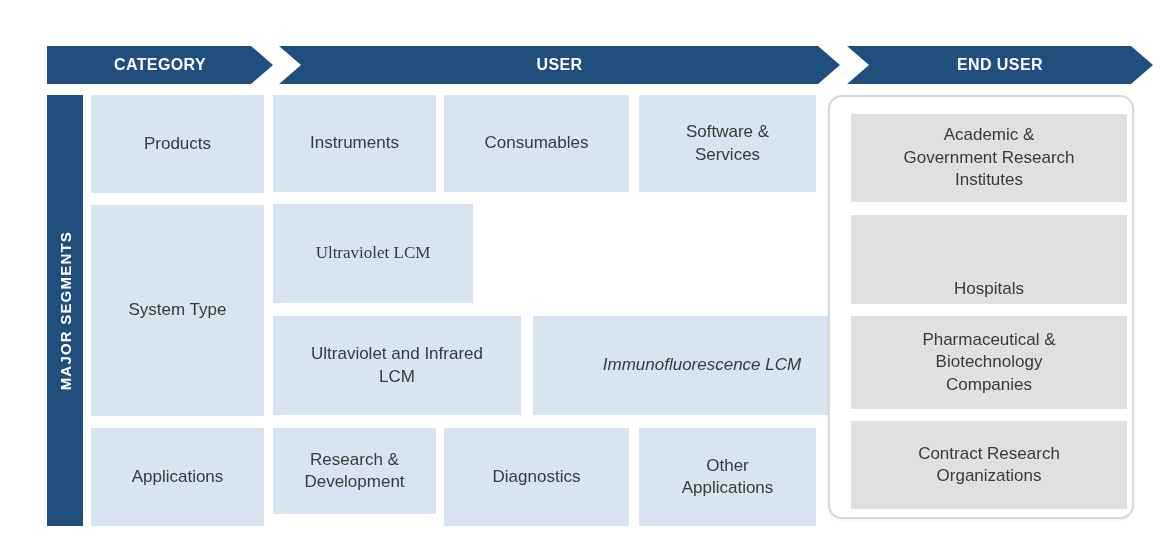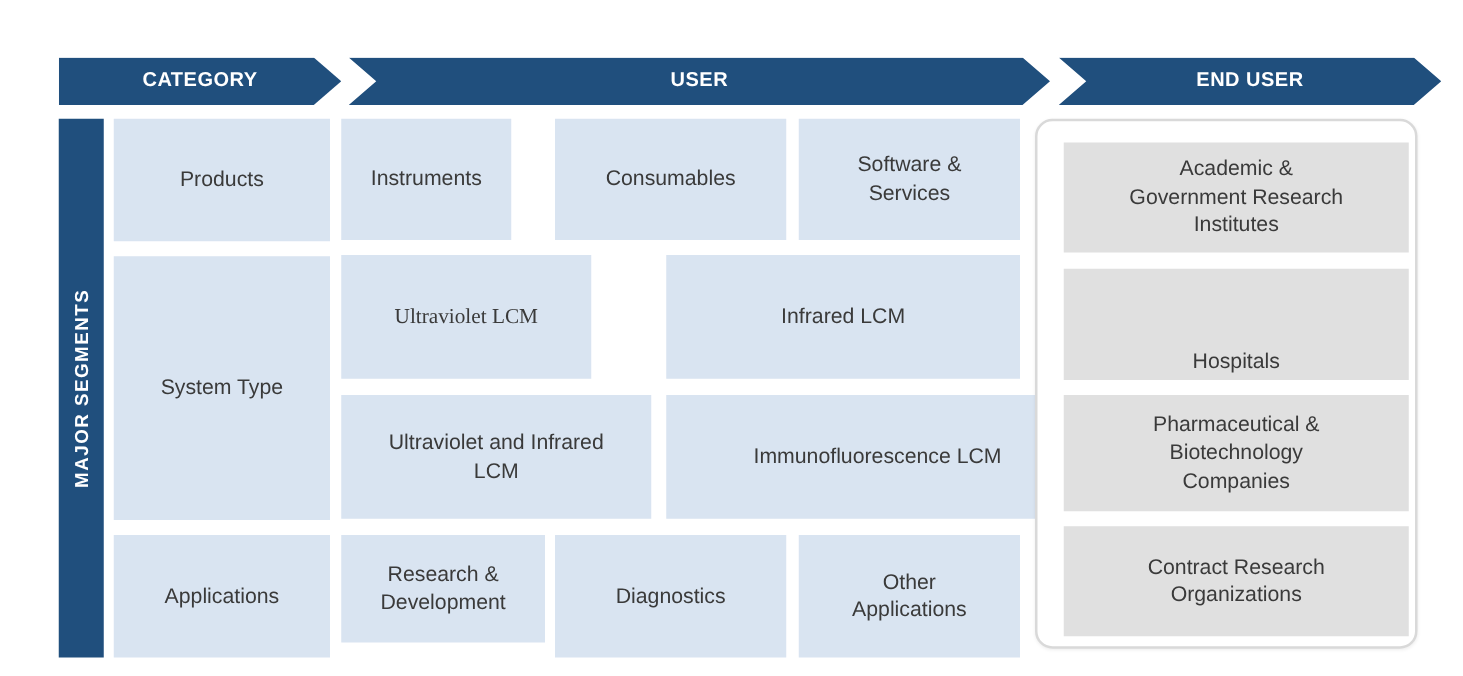--- a/index.html
+++ b/index.html
@@ -74,29 +74,29 @@
   }
   .blue  { background: #D9E4F1; }
   .gray  { background: #E0E0E0; }
 
   
   .cat-products     { left: 75px; top: 79px;  width: 173px; height: 98px; }
   .cat-systemtype   { left: 75px; top: 189px; width: 173px; height: 211px; }
   .cat-applications { left: 75px; top: 412px; width: 173px; height: 98px; }
 
   
-  .t-instruments { left: 257px; top: 79px; width: 136px; height: 97px; justify-content: center; }
+  .t-instruments { left: 257px; top: 79px; width: 163px; height: 97px; justify-content: center; }
   .t-consumables { left: 428px; top: 79px; width: 185px; height: 97px; }
   .t-software    { left: 623px; top: 79px; width: 177px; height: 97px; }
 
   
   .t-uv      { left: 257px; top: 188px; width: 200px; height: 99px; font-family: Liberation Serif, serif; }
   .t-ir      { left: 517px; top: 188px; width: 283px; height: 99px; }
   .t-uvir    { left: 257px; top: 300px; width: 248px; height: 99px; }
-  .t-immuno  { left: 517px; top: 300px; width: 338px; height: 99px; }
+  .t-immuno  { left: 517px; top: 300px; width: 338px; height: 99px; font-style: italic; }
 
   
   .t-rnd         { left: 257px; top: 412px; width: 163px; height: 86px; }
   .t-diagnostics { left: 428px; top: 412px; width: 185px; height: 98px; }
   .t-otherapps   { left: 623px; top: 412px; width: 177px; height: 98px; }
 
   
   .end-user-panel {
     position: absolute;
     left: 812px;
@@ -149,23 +149,20 @@
   <div class="box blue t-consumables">
     <span>Consumables</span>
   </div>
   <div class="box blue t-software">
     <span>Software &amp; Services</span>
   </div>
 
   <div class="box blue t-uv">
     <span>Ultraviolet LCM</span>
   </div>
-  <div class="box blue t-ir">
-    <span>Infrared LCM</span>
-  </div>
   <div class="box blue t-uvir">
     <span>Ultraviolet and Infrared LCM</span>
   </div>
   <div class="box blue t-immuno">
     <span>Immunofluorescence LCM</span>
   </div>
 
   <div class="box blue t-rnd">
     <span>Research &amp; Development</span>
   </div>

